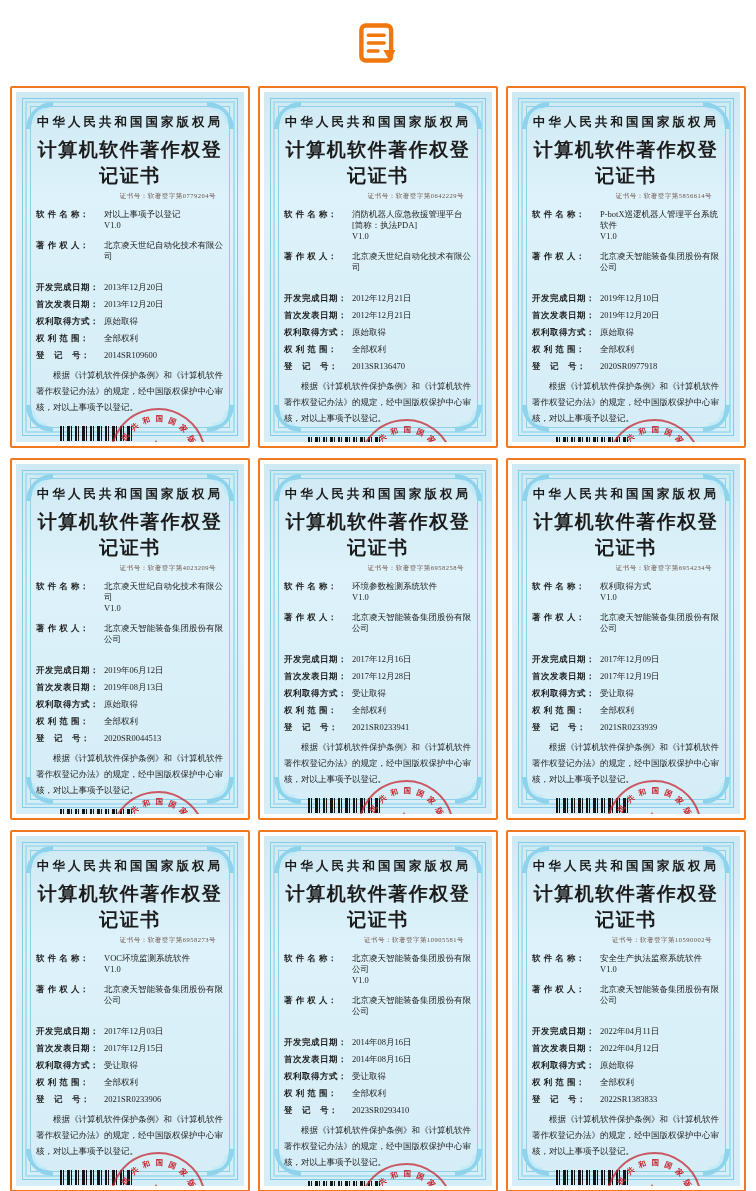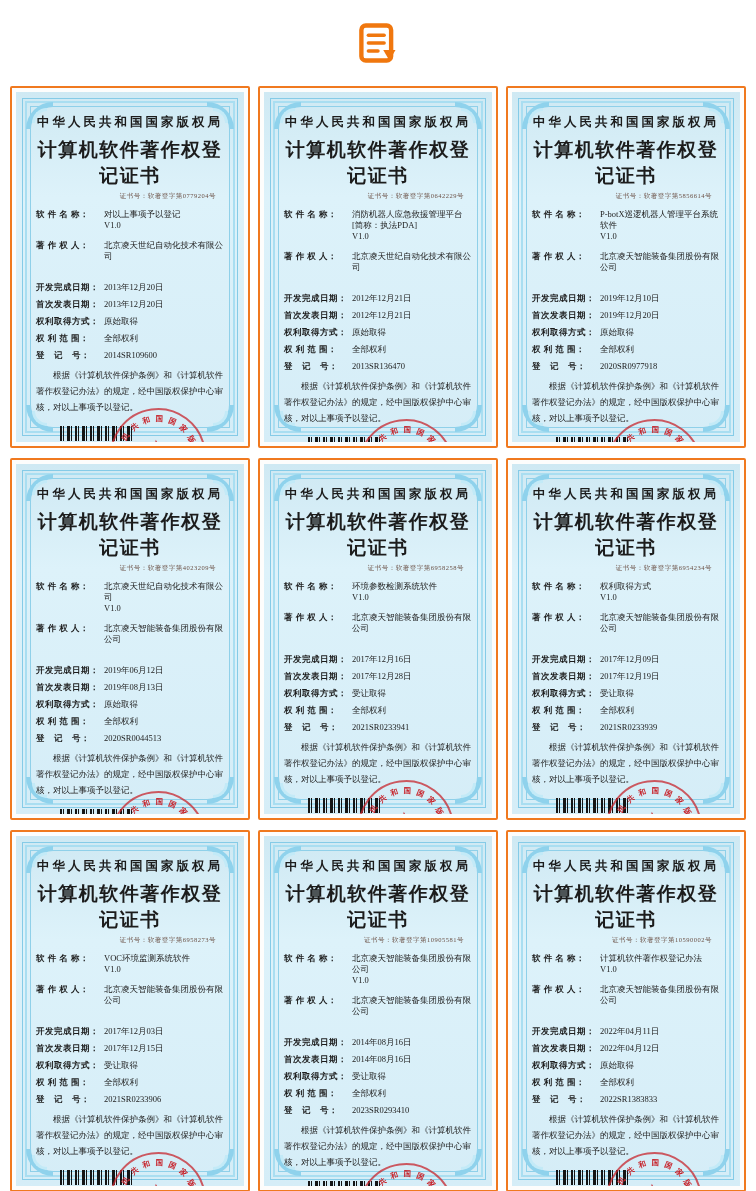--- a/index.html
+++ b/index.html
@@ -649,21 +649,21 @@
         <div class="corner br"></div>
         <div class="corner bl"></div>
       </div>
       <div class="content">
         <div class="authority">中华人民共和国国家版权局</div>
         <div class="cert-title">计算机软件著作权登记证书</div>
         <div class="cert-no"><span>证书号：</span><span>软著登字第10590002号</span></div>
 
         <div class="field f-name">
           <span class="flabel">软 件 名 称：</span>
-          <span class="fvalue pre">计算机软件著作权登记办法
+          <span class="fvalue pre">安全生产执法监察系统软件
 V1.0</span>
         </div>
         <div class="field f-holder">
           <span class="flabel">著 作 权 人：</span>
           <span class="fvalue">北京凌天智能装备集团股份有限公司</span>
         </div>
         <div class="field">
           <span class="flabel">开发完成日期：</span>
           <span class="fvalue">2022年04月11日</span>
         </div>

